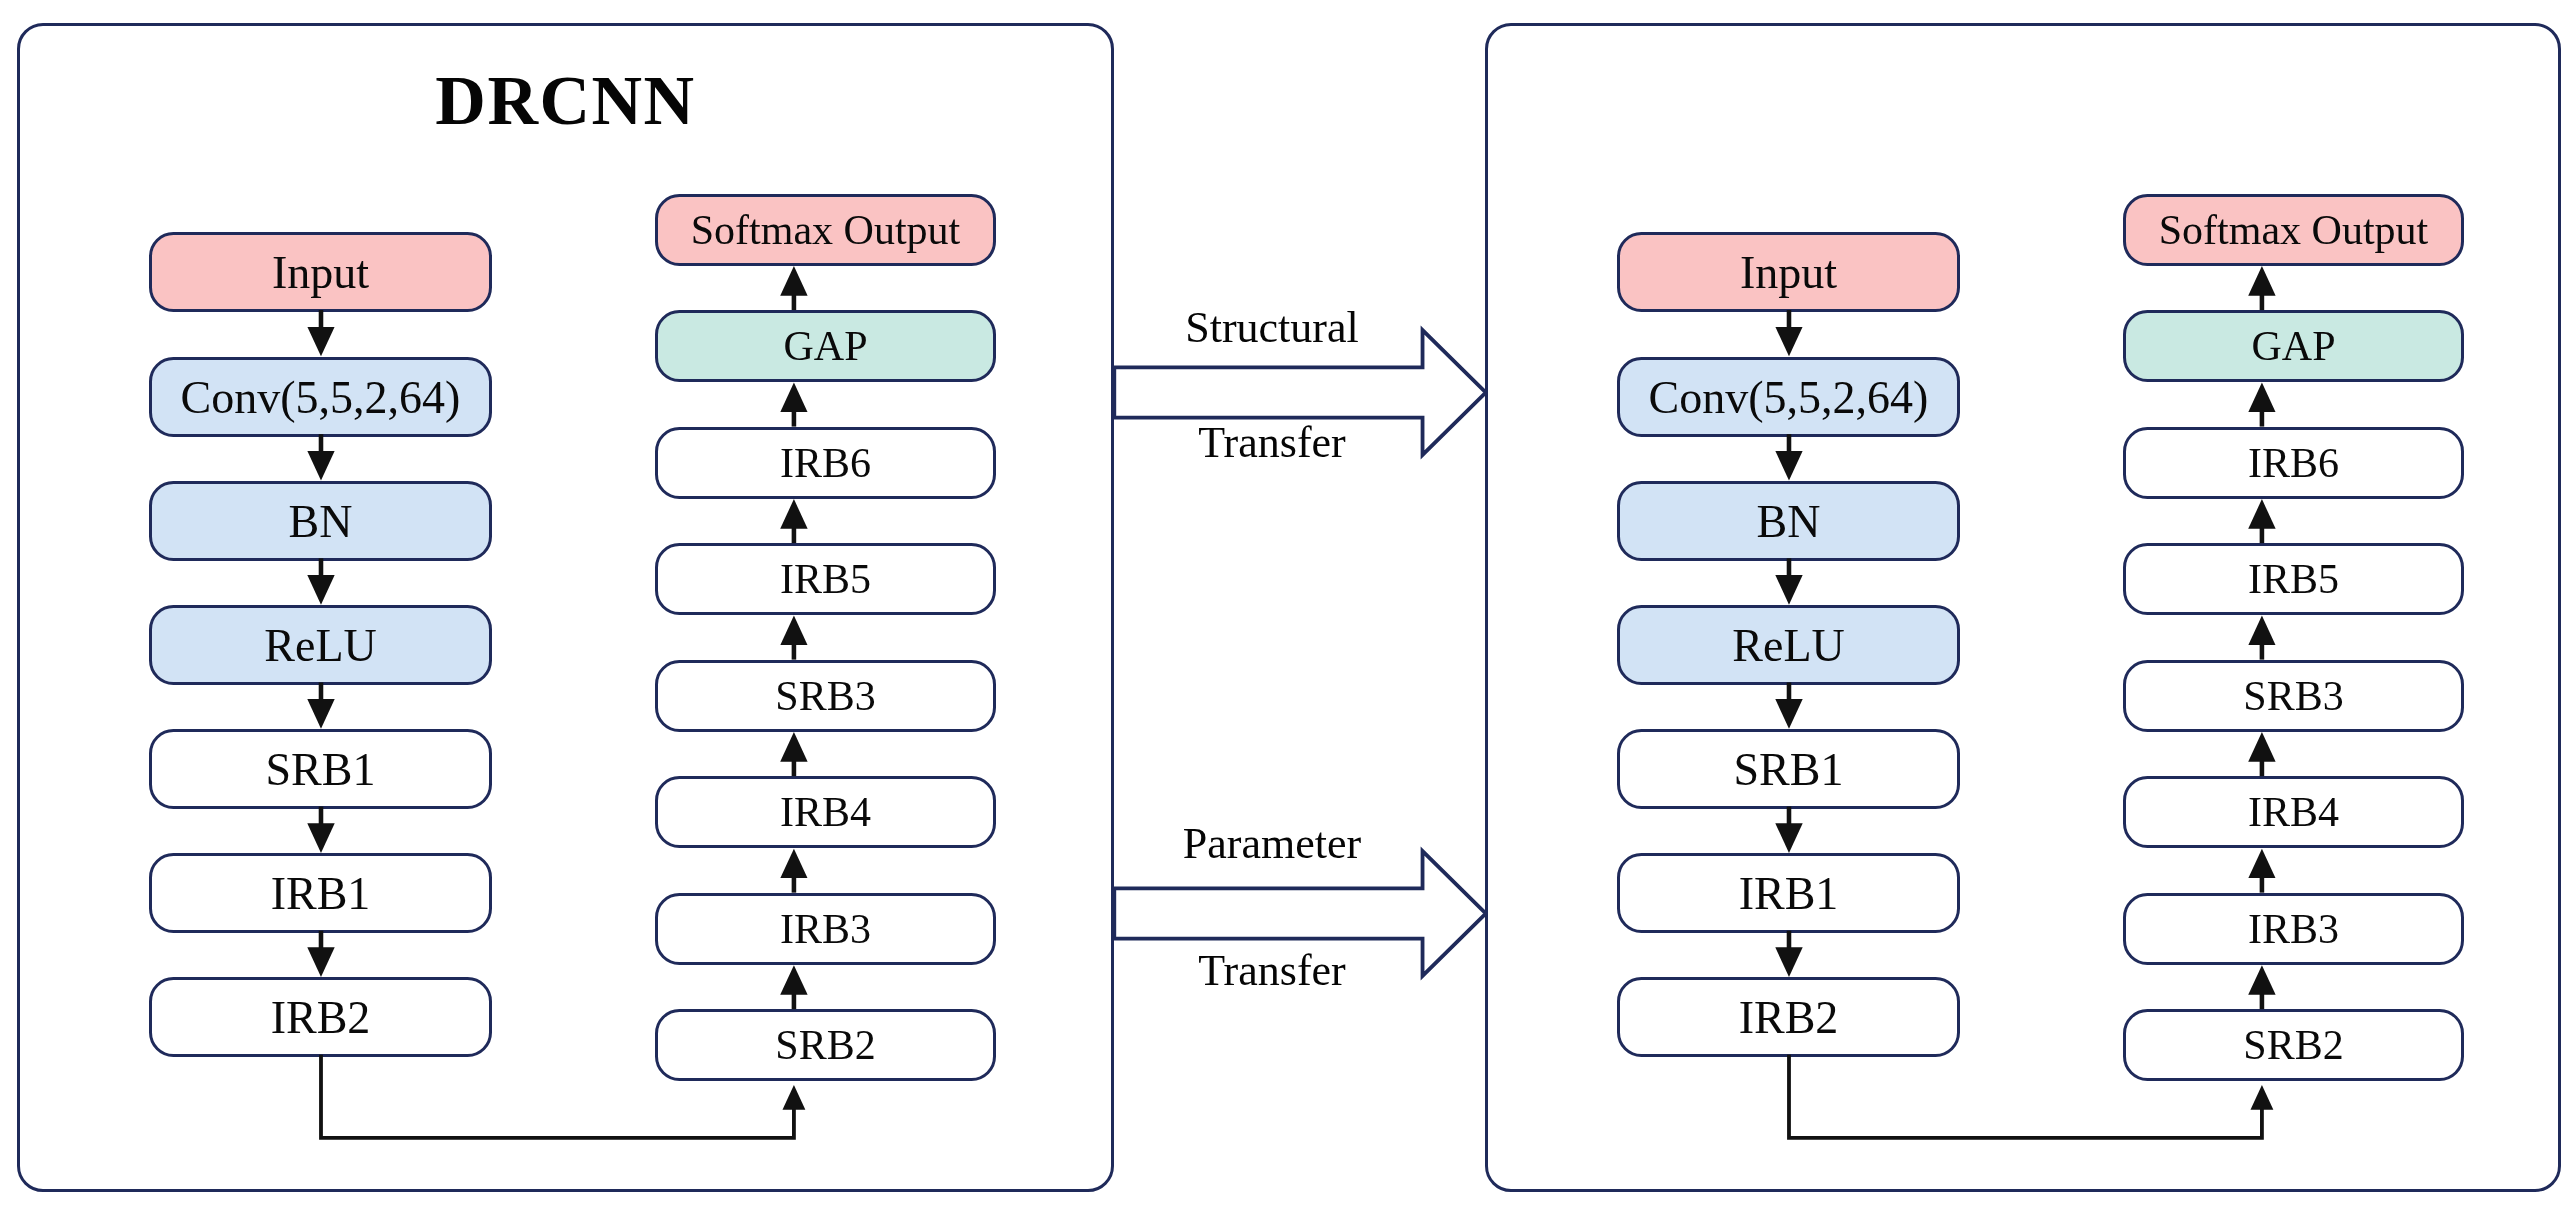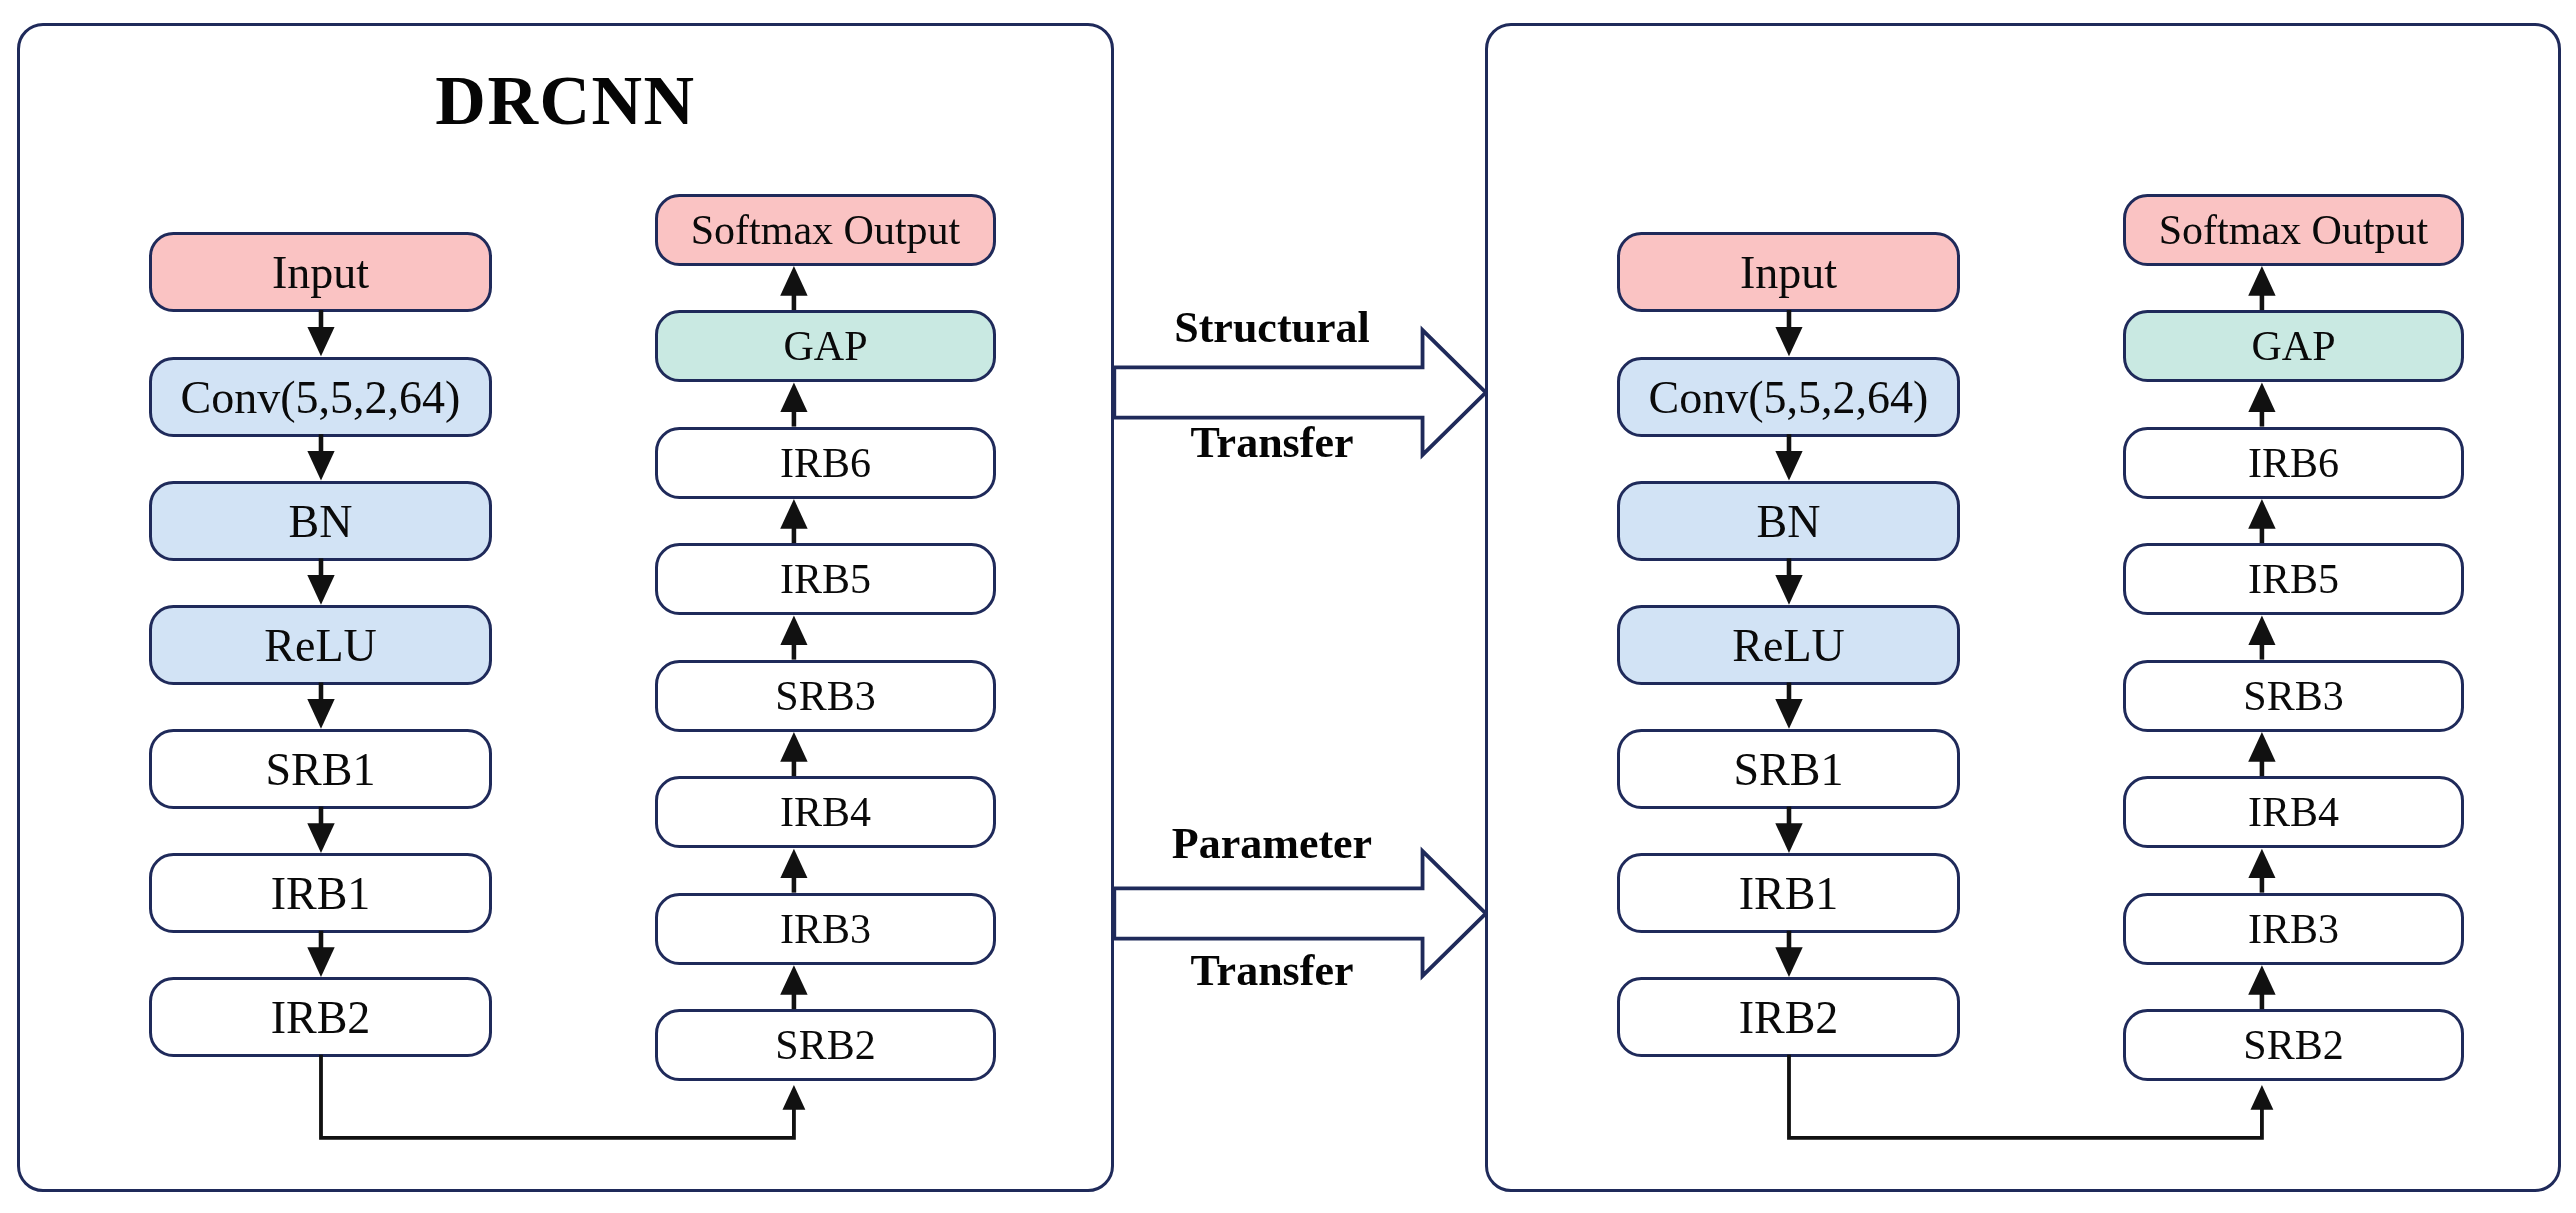--- a/index.html
+++ b/index.html
@@ -36,21 +36,21 @@
   .colA{left:129px;width:343px;height:80px;font-size:46px;}
   .colB{left:603px;width:341px;height:72px;font-size:42px;margin-left:32px;}
   .pink{background:#fac3c3;}
   .blue{background:#d2e3f5;}
   .mint{background:#c9e9e2;}
   .whitebox{background:#ffffff;}
   .flow-layer{position:absolute;left:0;top:0;pointer-events:none;}
   .flow-line{stroke:#111111;stroke-width:6;fill:none;}
   .transfer-label{
     position:absolute;left:1108px;width:328px;
-    text-align:center;font-size:44px;font-weight:bold;line-height:1.05;
+    text-align:center;font-size:44px;font-weight:normal;line-height:1.05;
     color:#050505;
   }
   .block-arrow{position:absolute;left:1114px;}
   .block-arrow polygon{fill:#ffffff;stroke:#1f2a5a;stroke-width:5;stroke-linejoin:miter;}
   .defs-holder{position:absolute;width:0;height:0;overflow:hidden;}
 </style>
 </head>
 <body>
 
 <div class="canvas">

